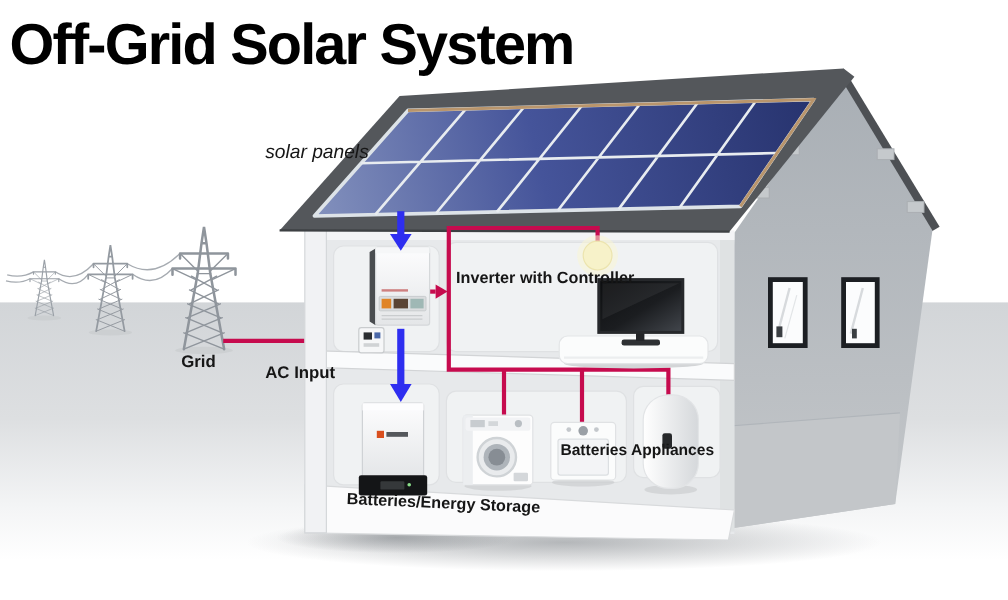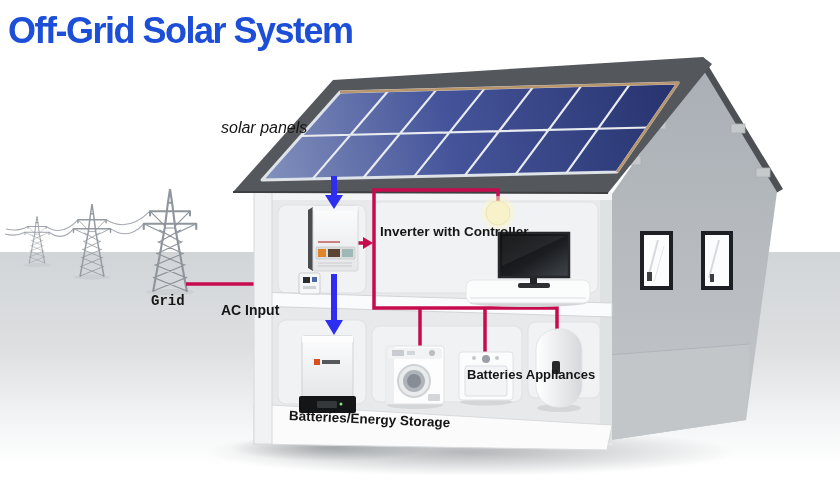--- a/index.html
+++ b/index.html
@@ -1,24 +1,24 @@
 <!DOCTYPE html>
 <html><head>
 <meta charset="utf-8">
 <style>
   html,body { margin:0; padding:0; background:#fff; }
   .stage { position:relative; width:840px; height:500px; background:#ffffff; overflow:hidden;
            font-family:"Liberation Sans", sans-serif; }
   .stage svg { position:absolute; left:0; top:0; }
   .lbl { position:absolute; color:#161616; white-space:nowrap; }
-  .lbl-title { left:8px; top:10px; font-size:36px; font-weight:bold; letter-spacing:-1.5px; color:#1d4ed8; }
+  .lbl-title { left:8px; top:10px; font-size:48px; font-weight:bold; letter-spacing:-1.5px; color:#000000; }
   .lbl-solar { left:221px; top:119px; font-size:16px;font-style:italic; }
   .lbl-inverter { left:340px; top:224px; font-size:13.5px; font-weight:bold;padding-left:40px; }
   .lbl-acinput { left:221px; top:265px; font-size:14px; font-weight:bold;margin-top:37px; }
-  .lbl-grid { left:151px; top:293px; font-size:14px; font-weight:bold;font-family:Liberation Mono, monospace; }
+  .lbl-grid { left:151px; top:293px; font-size:14px; font-weight:bold; }
   .lbl-appliances { left:467px; top:367px; font-size:13px; font-weight:bold; }
   .lbl-batteries { left:289px; top:408px; font-size:13.5px; font-weight:bold;
                    transform:rotate(2.6deg); transform-origin:left center; }
 </style>
 </head>
 <body>
 
 <div class="stage">
 
 <svg width="840" height="500" viewBox="0 0 840 500">

